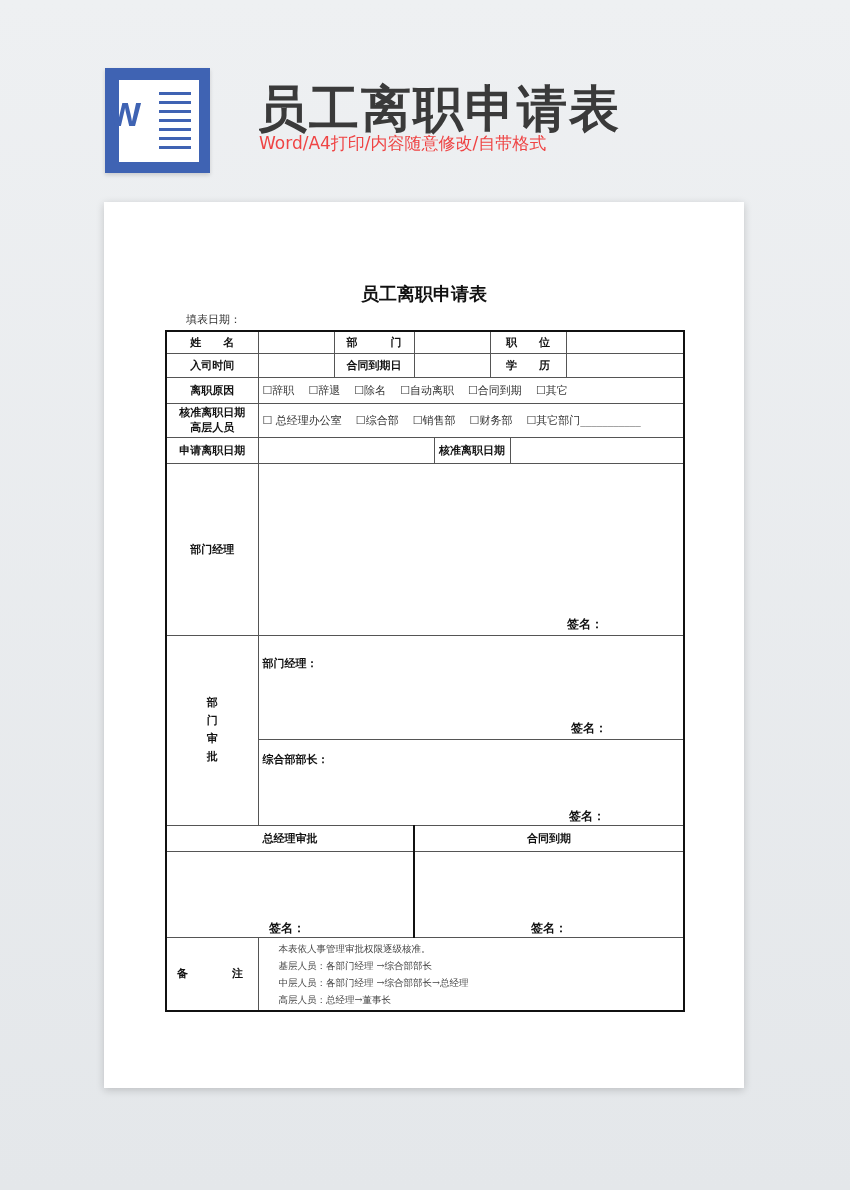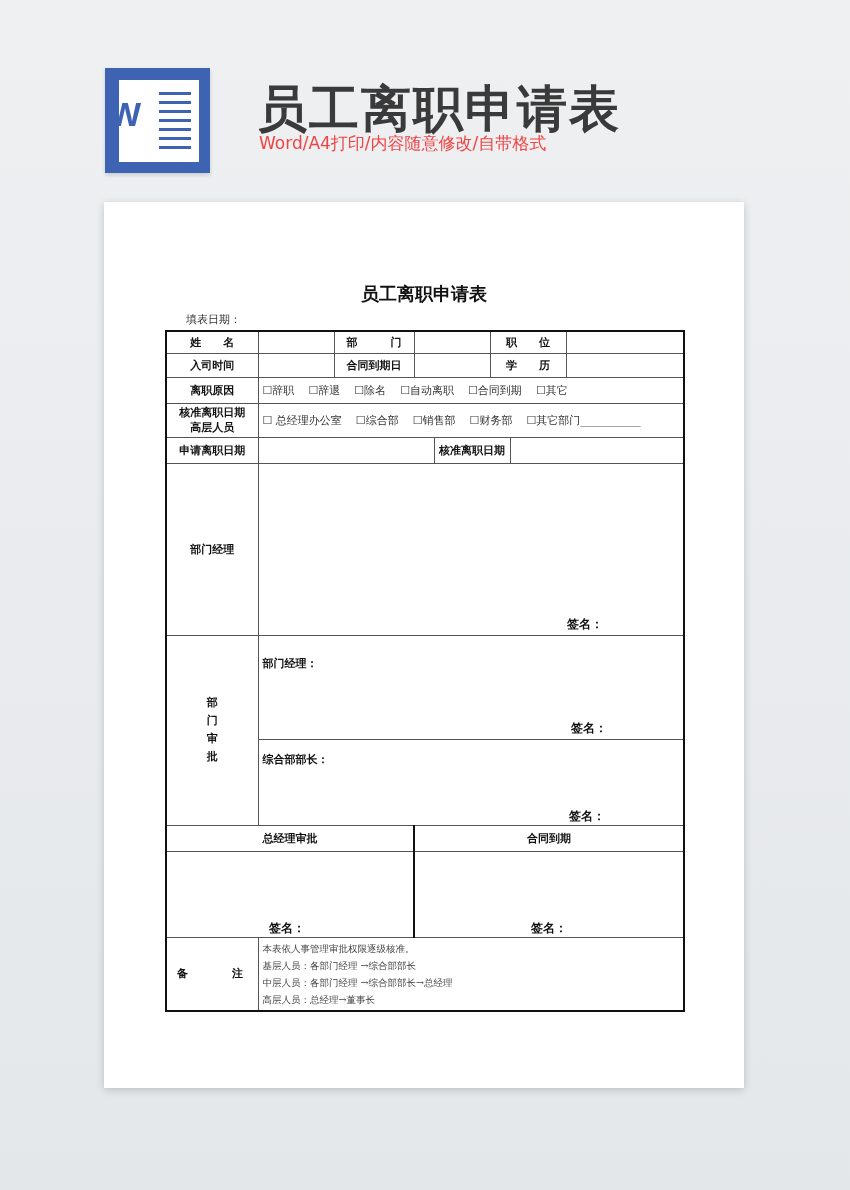--- a/index.html
+++ b/index.html
@@ -140,21 +140,21 @@
     <tr style="height:86px">
       <td colspan="3" class="rel" style="border-right:2px solid #111">
         <span class="sig" style="left:102px;bottom:0px">签名：</span>
       </td>
       <td colspan="5" class="rel">
         <span class="sig" style="left:116px;bottom:0px">签名：</span>
       </td>
     </tr>
     <tr style="height:70px">
       <td class="b" style="padding:7px 10px">备　　　　注</td>
-      <td colspan="7" class="notes" style="padding:2px 4px">
+      <td colspan="7" class="notes" style="padding:2px 20px">
         <div>本表依人事管理审批权限逐级核准。</div>
         <div>基层人员：各部门经理 →综合部部长</div>
         <div>中层人员：各部门经理 →综合部部长→总经理</div>
         <div>高层人员：总经理→董事长</div>
       </td>
     </tr>
   </tbody>
     </table>
 </div>
 

